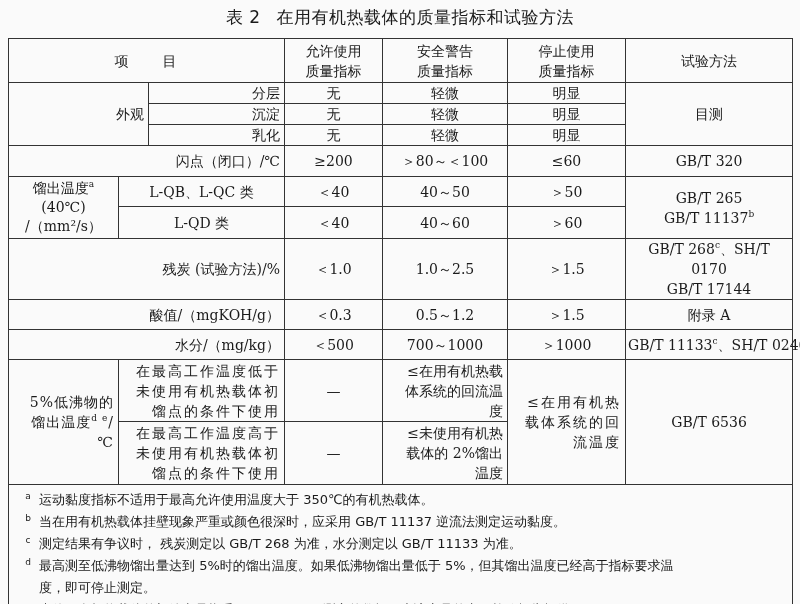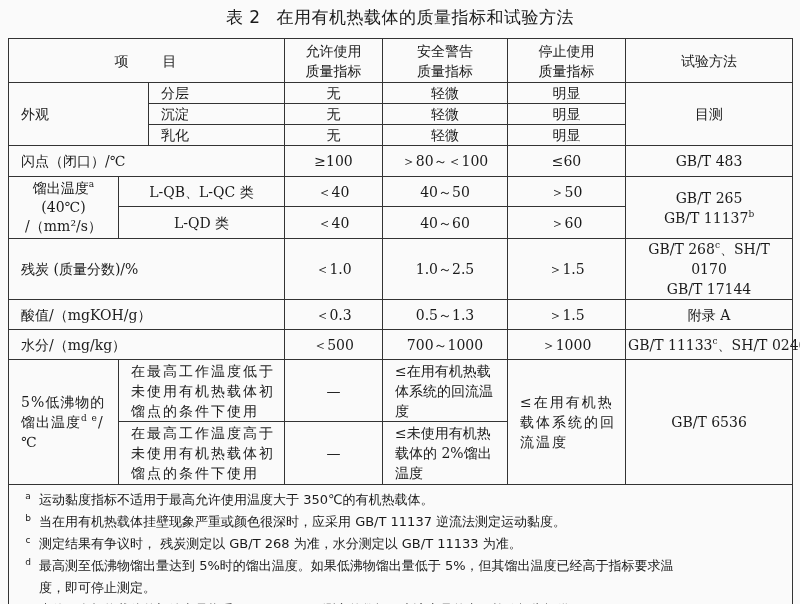--- a/index.html
+++ b/index.html
@@ -5,21 +5,21 @@
   html, body { margin: 0; padding: 0; background: #fafafa; }
   body { width: 800px; height: 604px; position: relative; overflow: hidden;
          font-family: "DejaVu Serif", "Liberation Serif", serif; color: #1a1a1a; }
   .title { position: absolute; top: 6px; left: 0; width: 800px; text-align: center;
            font-family: "DejaVu Sans", sans-serif; font-size: 17px; letter-spacing: 0.5px; }
   .title .num { margin-right: 16px; }
   table { position: absolute; left: 8px; top: 38px; width: 784px; border-collapse: collapse;
           table-layout: fixed; font-size: 14px; }
   td { border: 1.5px solid #333; padding: 0 4px; text-align: center; vertical-align: middle;
        line-height: 20px; }
-  td.l { text-align: left; padding-left: 12px; }
+  td.l { text-align: right; padding-left: 12px; }
   .hdr td { height: 43px; }
   .thin td { height: 19px; }
   .sup { font-size: 9px; vertical-align: super; line-height: 0; }
   .foot { text-align: left; padding: 4px 8px 8px 8px; font-size: 13px; line-height: 22px;
           font-family: "DejaVu Sans", sans-serif; }
   .foot .fn { display: block; }
   .foot .mk { font-size: 9px; vertical-align: super; line-height: 0; display: inline-block; width: 22px; text-align: center; }
   .foot .cont { padding-left: 22px; }
   .jus { text-align: justify; letter-spacing: 2px; }
 </style>
@@ -66,24 +66,24 @@
   </tr>
   <tr class="thin">
     <td class="l">乳化</td>
     <td>无</td>
     <td>轻微</td>
     <td>明显</td>
   </tr>
 
   <tr style="height:31px">
     <td colspan="3" class="l">闪点（闭口）/℃</td>
-    <td>≥100</td>
+    <td>≥200</td>
     <td>＞80～＜100</td>
     <td>≤60</td>
-    <td>GB/T 483</td>
+    <td>GB/T 320</td>
   </tr>
 
   <tr style="height:30px">
     <td rowspan="2" style="line-height:19px">
       <span>馏出温度</span><span class="sup">a</span><br>
       <span>(40℃)</span><br>
       <span>/（mm²/s）</span>
     </td>
     <td colspan="2">L-QB、L-QC 类</td>
     <td>＜40</td>
@@ -95,34 +95,34 @@
     </td>
   </tr>
   <tr style="height:32px">
     <td colspan="2">L-QD 类</td>
     <td>＜40</td>
     <td>40～60</td>
     <td>＞60</td>
   </tr>
 
   <tr style="height:40px">
-    <td colspan="3" class="l">残炭 (质量分数)/%</td>
+    <td colspan="3" class="l">残炭 (试验方法)/%</td>
     <td>＜1.0</td>
     <td>1.0～2.5</td>
     <td>＞1.5</td>
     <td>
       <span>GB/T 268</span><span class="sup">c</span><span>、SH/T 0170</span><br>
       <span>GB/T 17144</span>
     </td>
   </tr>
 
   <tr style="height:30px">
     <td colspan="3" class="l">酸值/（mgKOH/g）</td>
     <td>＜0.3</td>
-    <td>0.5～1.3</td>
+    <td>0.5～1.2</td>
     <td>＞1.5</td>
     <td>附录 A</td>
   </tr>
 
   <tr style="height:30px">
     <td colspan="3" class="l">水分/（mg/kg）</td>
     <td>＜500</td>
     <td>700～1000</td>
     <td>＞1000</td>
     <td style="padding:0 2px; white-space:nowrap">

